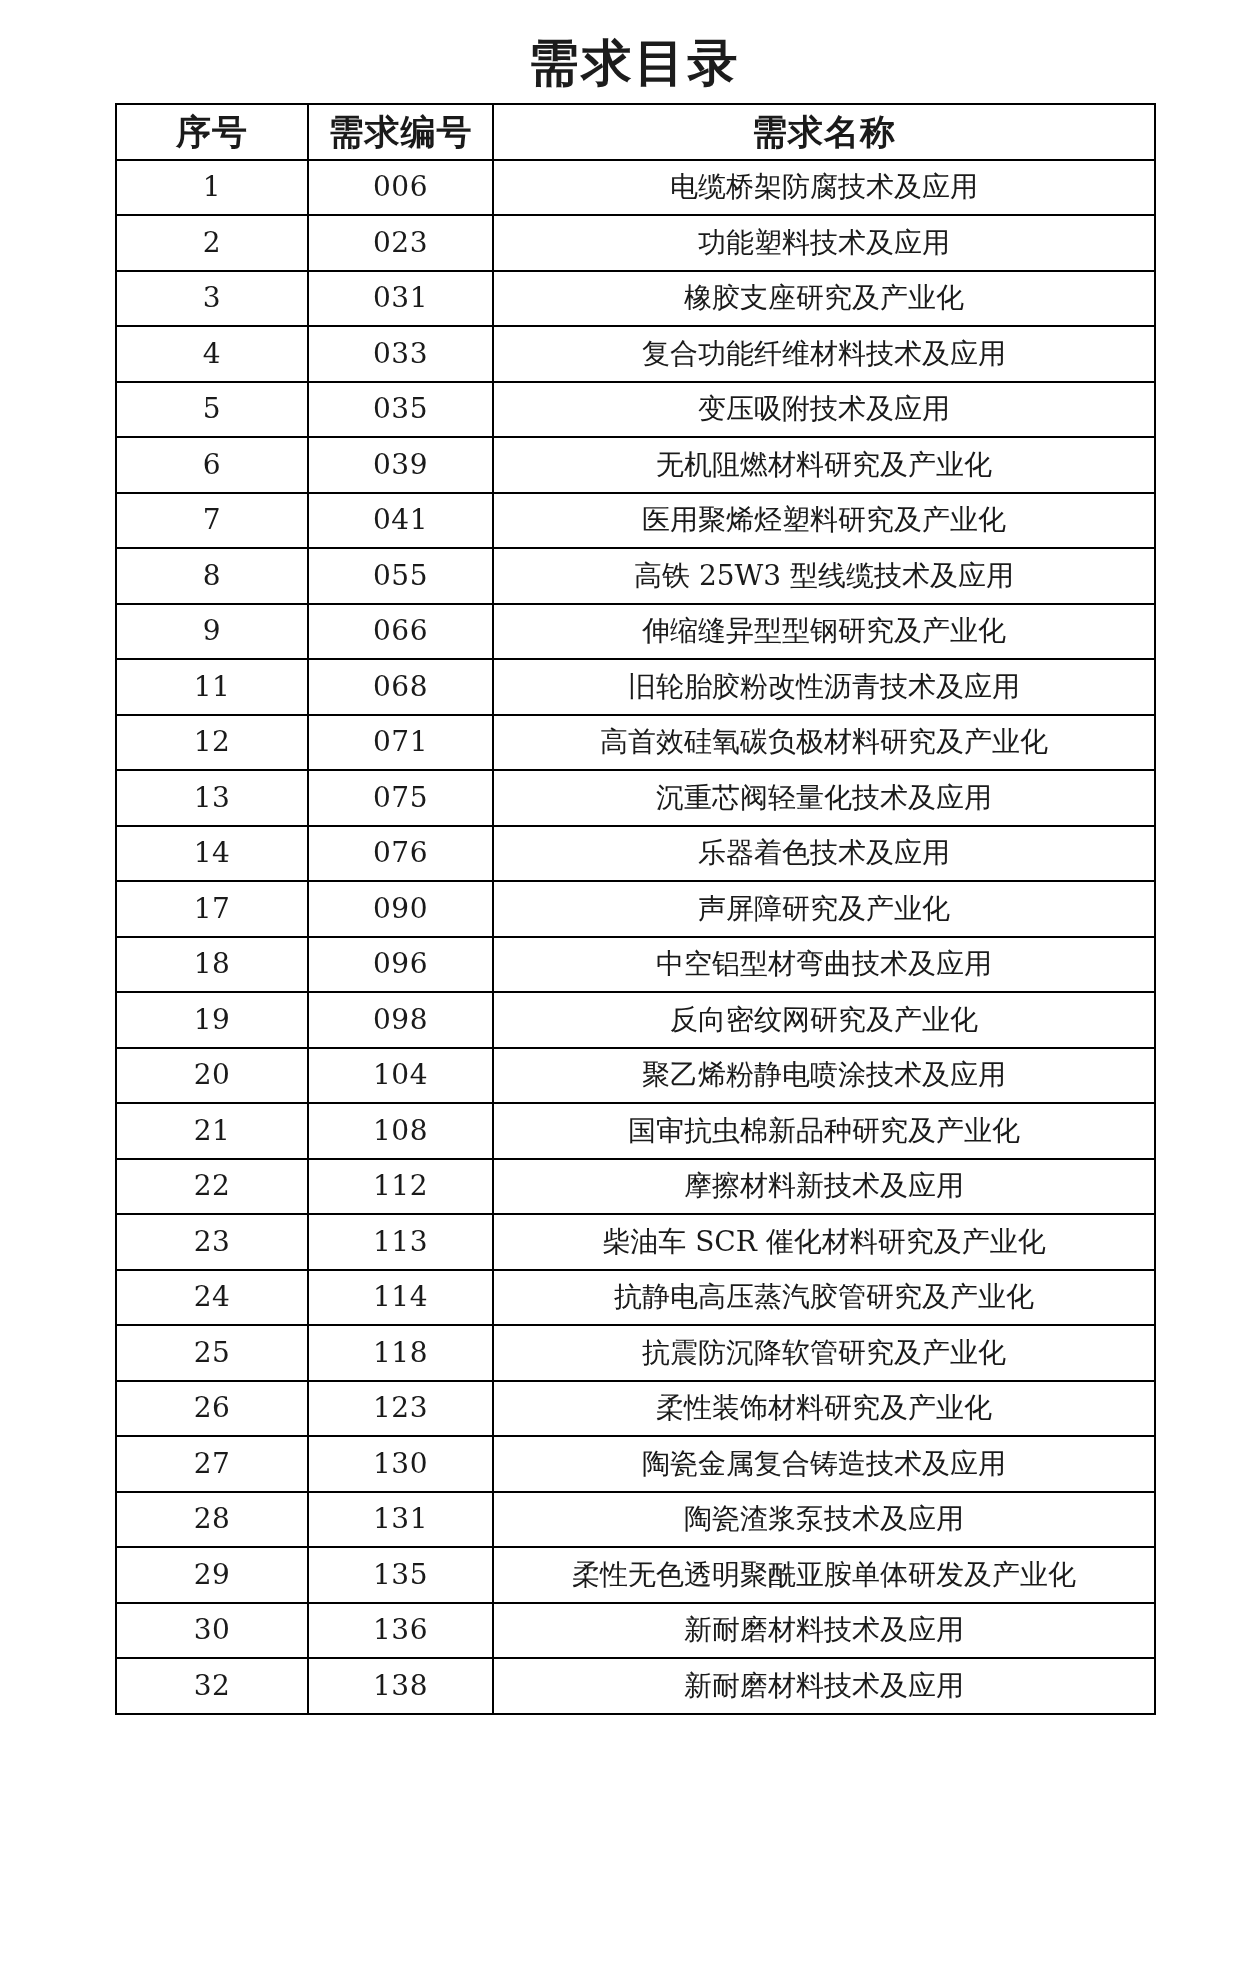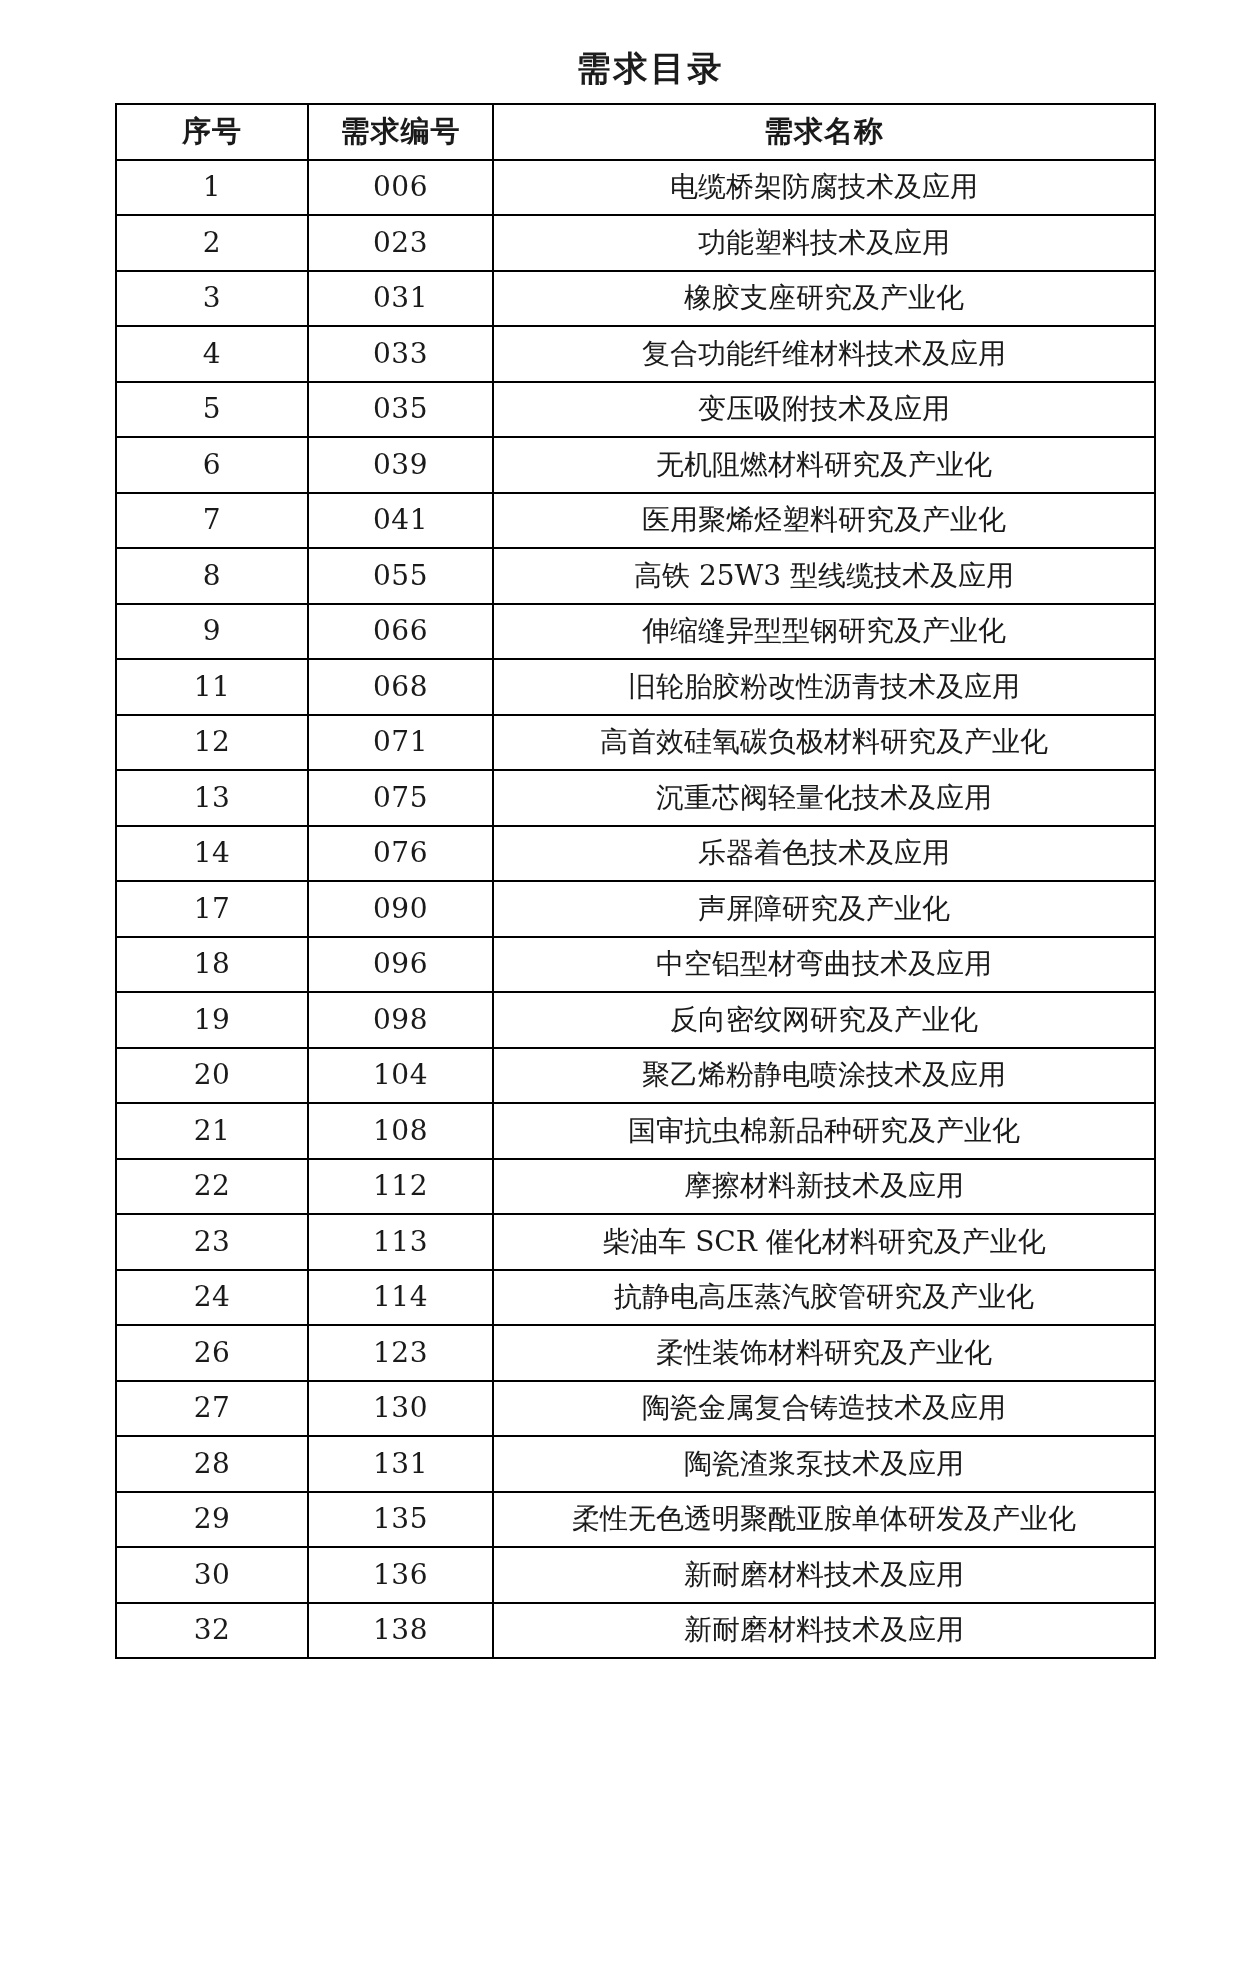--- a/index.html
+++ b/index.html
@@ -19,23 +19,23 @@
     position: absolute;
     left: 0; top: 0;
     width: 1242px;
     height: 1965px;
   }
   .doc-title {
     position: absolute;
     left: 115px;
     top: 30px;
     width: 1039px;
-    margin: 16px;
+    margin: 0;
     text-align: center;
-    font-size: 34px;
+    font-size: 50px;
     font-weight: bold;
     letter-spacing: 3px;
     color: #1c1c1c;
   }
   table.demand-table {
     position: absolute;
     left: 115px;
     top: 103px;
     width: 1039px;
     border-collapse: collapse;
@@ -51,21 +51,21 @@
     vertical-align: middle;
     height: 53.5px;
     padding: 0 4px;
     font-size: 28px;
     line-height: 1.15;
     white-space: nowrap;
     overflow: hidden;
   }
   .demand-table th {
     font-weight: bold;
-    font-size: 29px;
+    font-size: 35px;
     letter-spacing: 1px;
   }
   .demand-table td.cell-index,
   .demand-table td.cell-code {
     font-size: 28px;
     letter-spacing: 0.5px;
   }
 </style>
 </head>
 <body>
@@ -187,20 +187,25 @@
           <td class="cell-index">23</td>
           <td class="cell-code">113</td>
           <td class="cell-name">柴油车 SCR 催化材料研究及产业化</td>
         </tr>
         <tr>
           <td class="cell-index">24</td>
           <td class="cell-code">114</td>
           <td class="cell-name">抗静电高压蒸汽胶管研究及产业化</td>
         </tr>
         <tr>
+          <td class="cell-index">25</td>
+          <td class="cell-code">118</td>
+          <td class="cell-name">抗震防沉降软管研究及产业化</td>
+        </tr>
+        <tr>
           <td class="cell-index">26</td>
           <td class="cell-code">123</td>
           <td class="cell-name">柔性装饰材料研究及产业化</td>
         </tr>
         <tr>
           <td class="cell-index">27</td>
           <td class="cell-code">130</td>
           <td class="cell-name">陶瓷金属复合铸造技术及应用</td>
         </tr>
         <tr>

